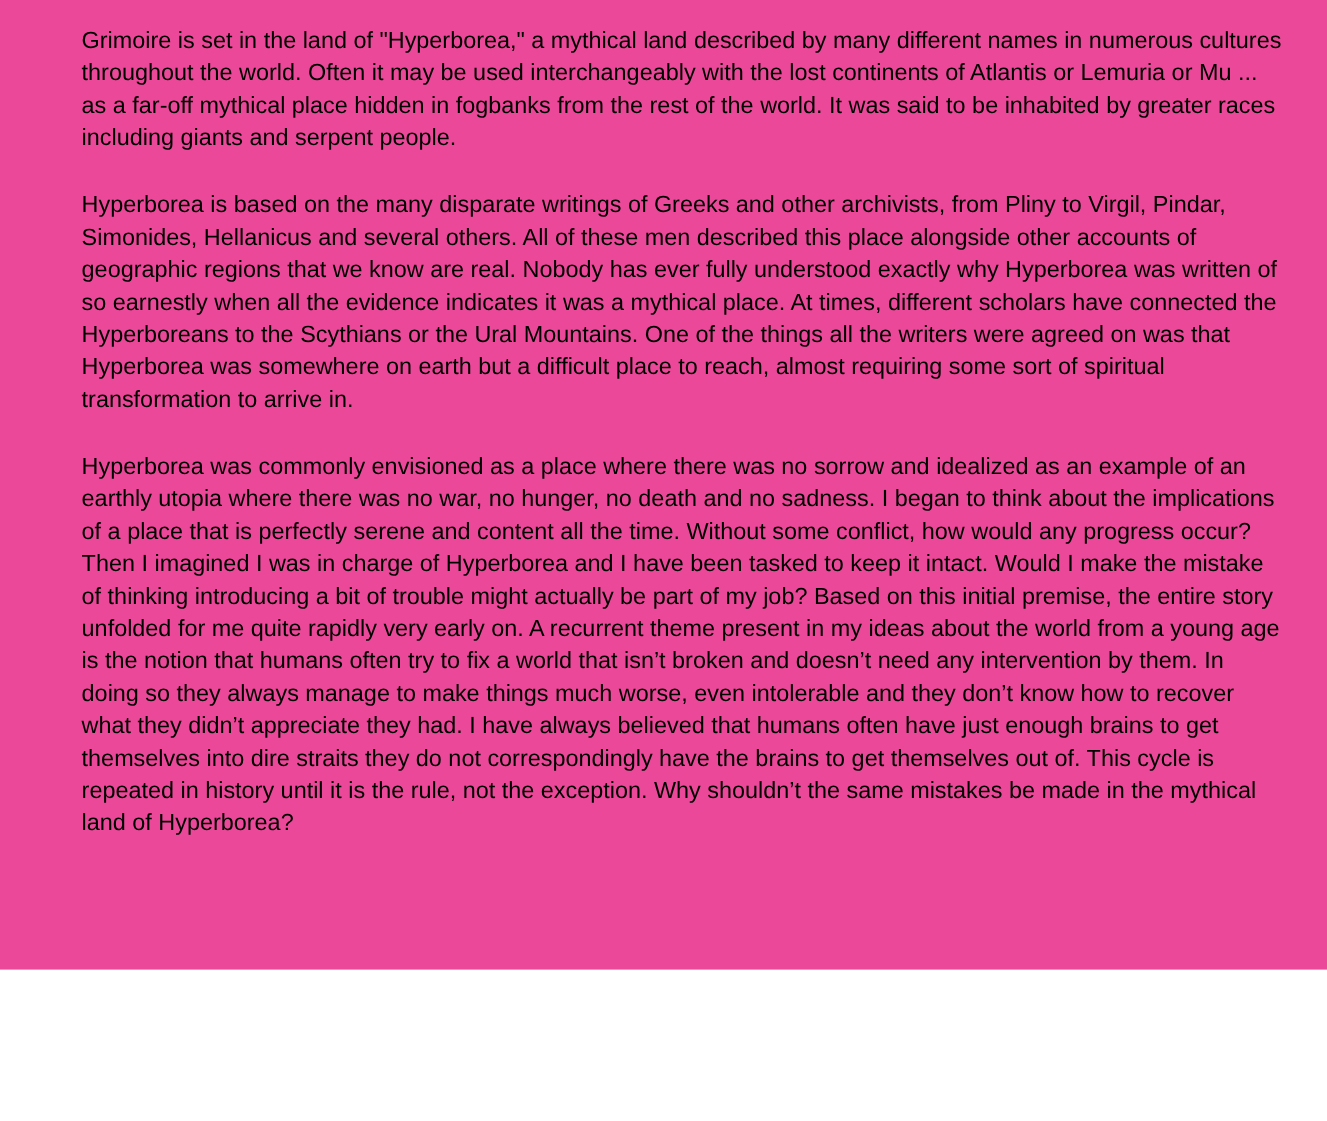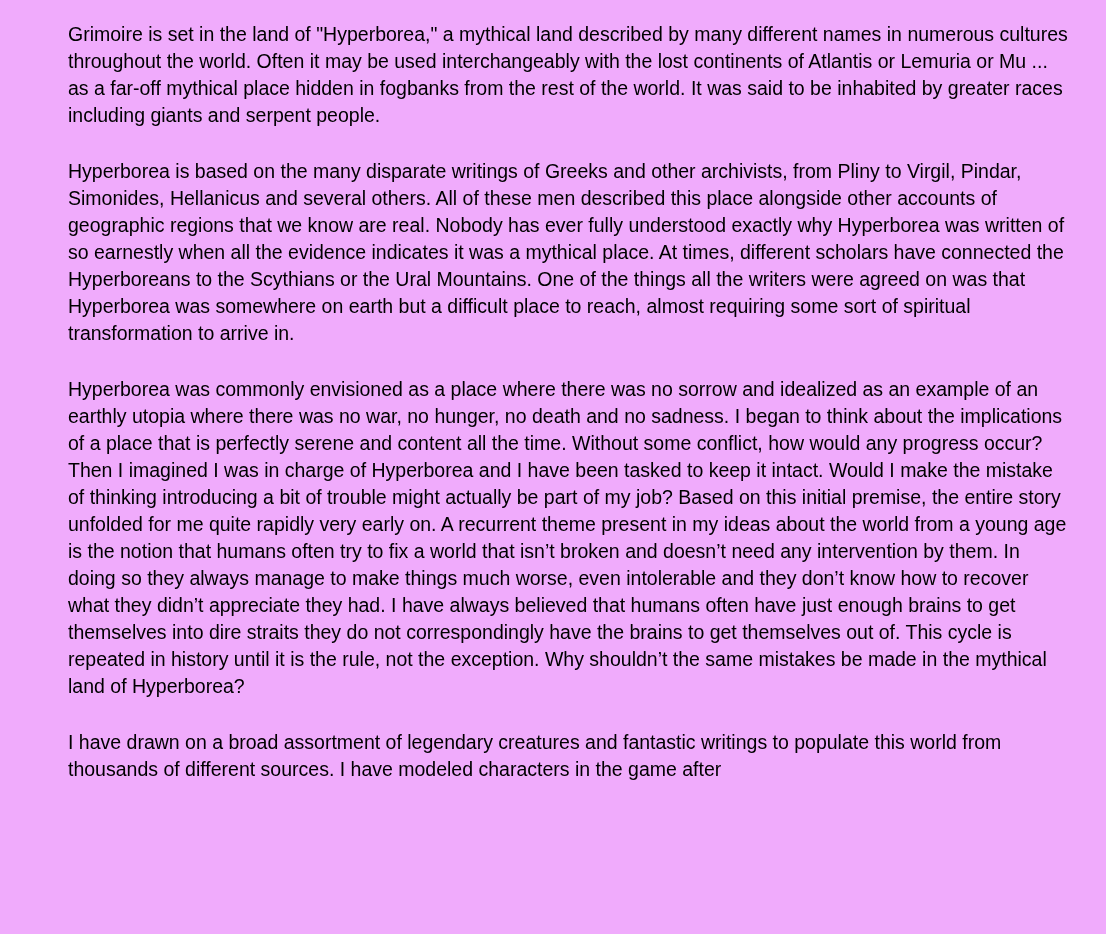--- a/index.html
+++ b/index.html
@@ -9,23 +9,23 @@
   body {
     width: 1106px;
     height: 934px;
     background: #ffffff;
     overflow: hidden;
     font-family: "Liberation Sans", sans-serif;
   }
   .document-page {
     box-sizing: border-box;
     width: 1106px;
-    height: 934px;
+    height: 808px;
     padding: 21px 30px 0 68px;
-    background: #f0abfc;
+    background: #ec4899;
   }
   .document-page p {
     margin: 0 0 29px 0;
     max-width: 1002px;
     font-size: 19.5px;
     line-height: 27px;
     color: #000000;
     text-align: left;
     word-spacing: normal;
   }
@@ -33,14 +33,13 @@
     margin-bottom: 0;
   }
 </style>
 </head>
 <body>
 
 <div class="document-page">
   <p>Grimoire is set in the land of "Hyperborea," a mythical land described by many different names in numerous cultures throughout the world. Often it may be used interchangeably with the lost continents of Atlantis or Lemuria or Mu ... as a far-off mythical place hidden in fogbanks from the rest of the world. It was said to be inhabited by greater races including giants and serpent people.</p>
   <p>Hyperborea is based on the many disparate writings of Greeks and other archivists, from Pliny to Virgil, Pindar, Simonides, Hellanicus and several others. All of these men described this place alongside other accounts of geographic regions that we know are real. Nobody has ever fully understood exactly why Hyperborea was written of so earnestly when all the evidence indicates it was a mythical place. At times, different scholars have connected the Hyperboreans to the Scythians or the Ural Mountains. One of the things all the writers were agreed on was that Hyperborea was somewhere on earth but a difficult place to reach, almost requiring some sort of spiritual transformation to arrive in.</p>
   <p>Hyperborea was commonly envisioned as a place where there was no sorrow and idealized as an example of an earthly utopia where there was no war, no hunger, no death and no sadness. I began to think about the implications of a place that is perfectly serene and content all the time. Without some conflict, how would any progress occur? Then I imagined I was in charge of Hyperborea and I have been tasked to keep it intact. Would I make the mistake of thinking introducing a bit of trouble might actually be part of my job? Based on this initial premise, the entire story unfolded for me quite rapidly very early on. A recurrent theme present in my ideas about the world from a young age is the notion that humans often try to fix a world that isn’t broken and doesn’t need any intervention by them. In doing so they always manage to make things much worse, even intolerable and they don’t know how to recover what they didn’t appreciate they had. I have always believed that humans often have just enough brains to get themselves into dire straits they do not correspondingly have the brains to get themselves out of. This cycle is repeated in history until it is the rule, not the exception. Why shouldn’t the same mistakes be made in the mythical land of Hyperborea?</p>
-  <p>I have drawn on a broad assortment of legendary creatures and fantastic writings to populate this world from thousands of different sources. I have modeled characters in the game after</p>
 </div>
 
 </body></html>

